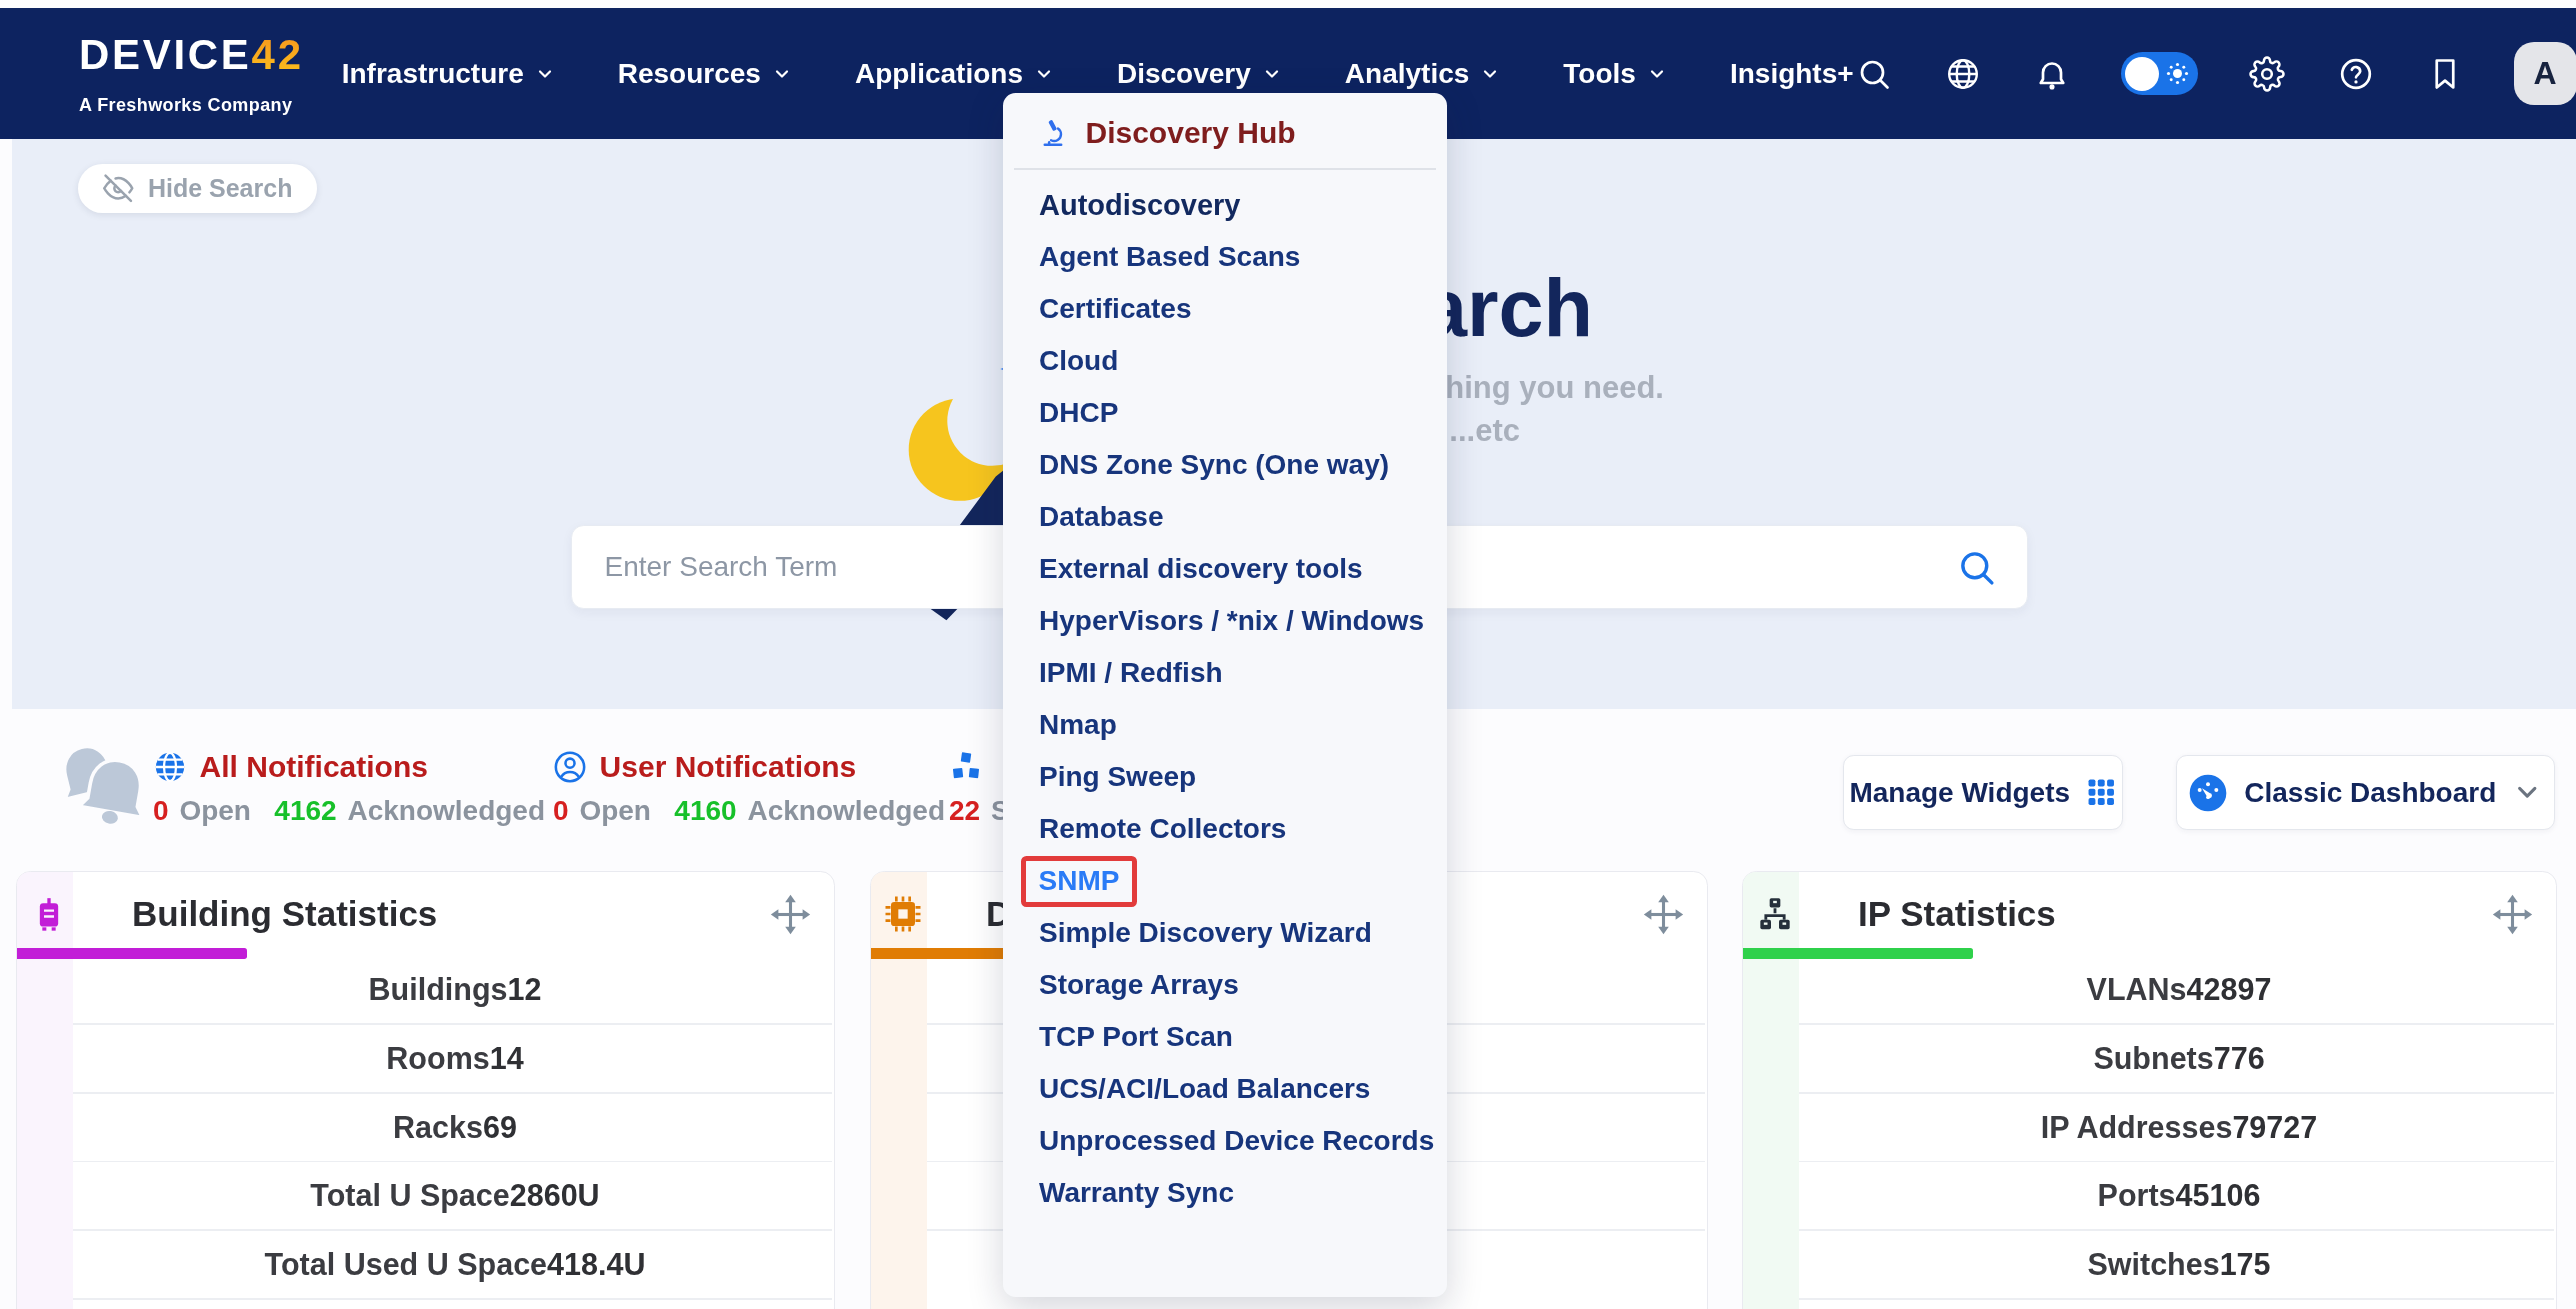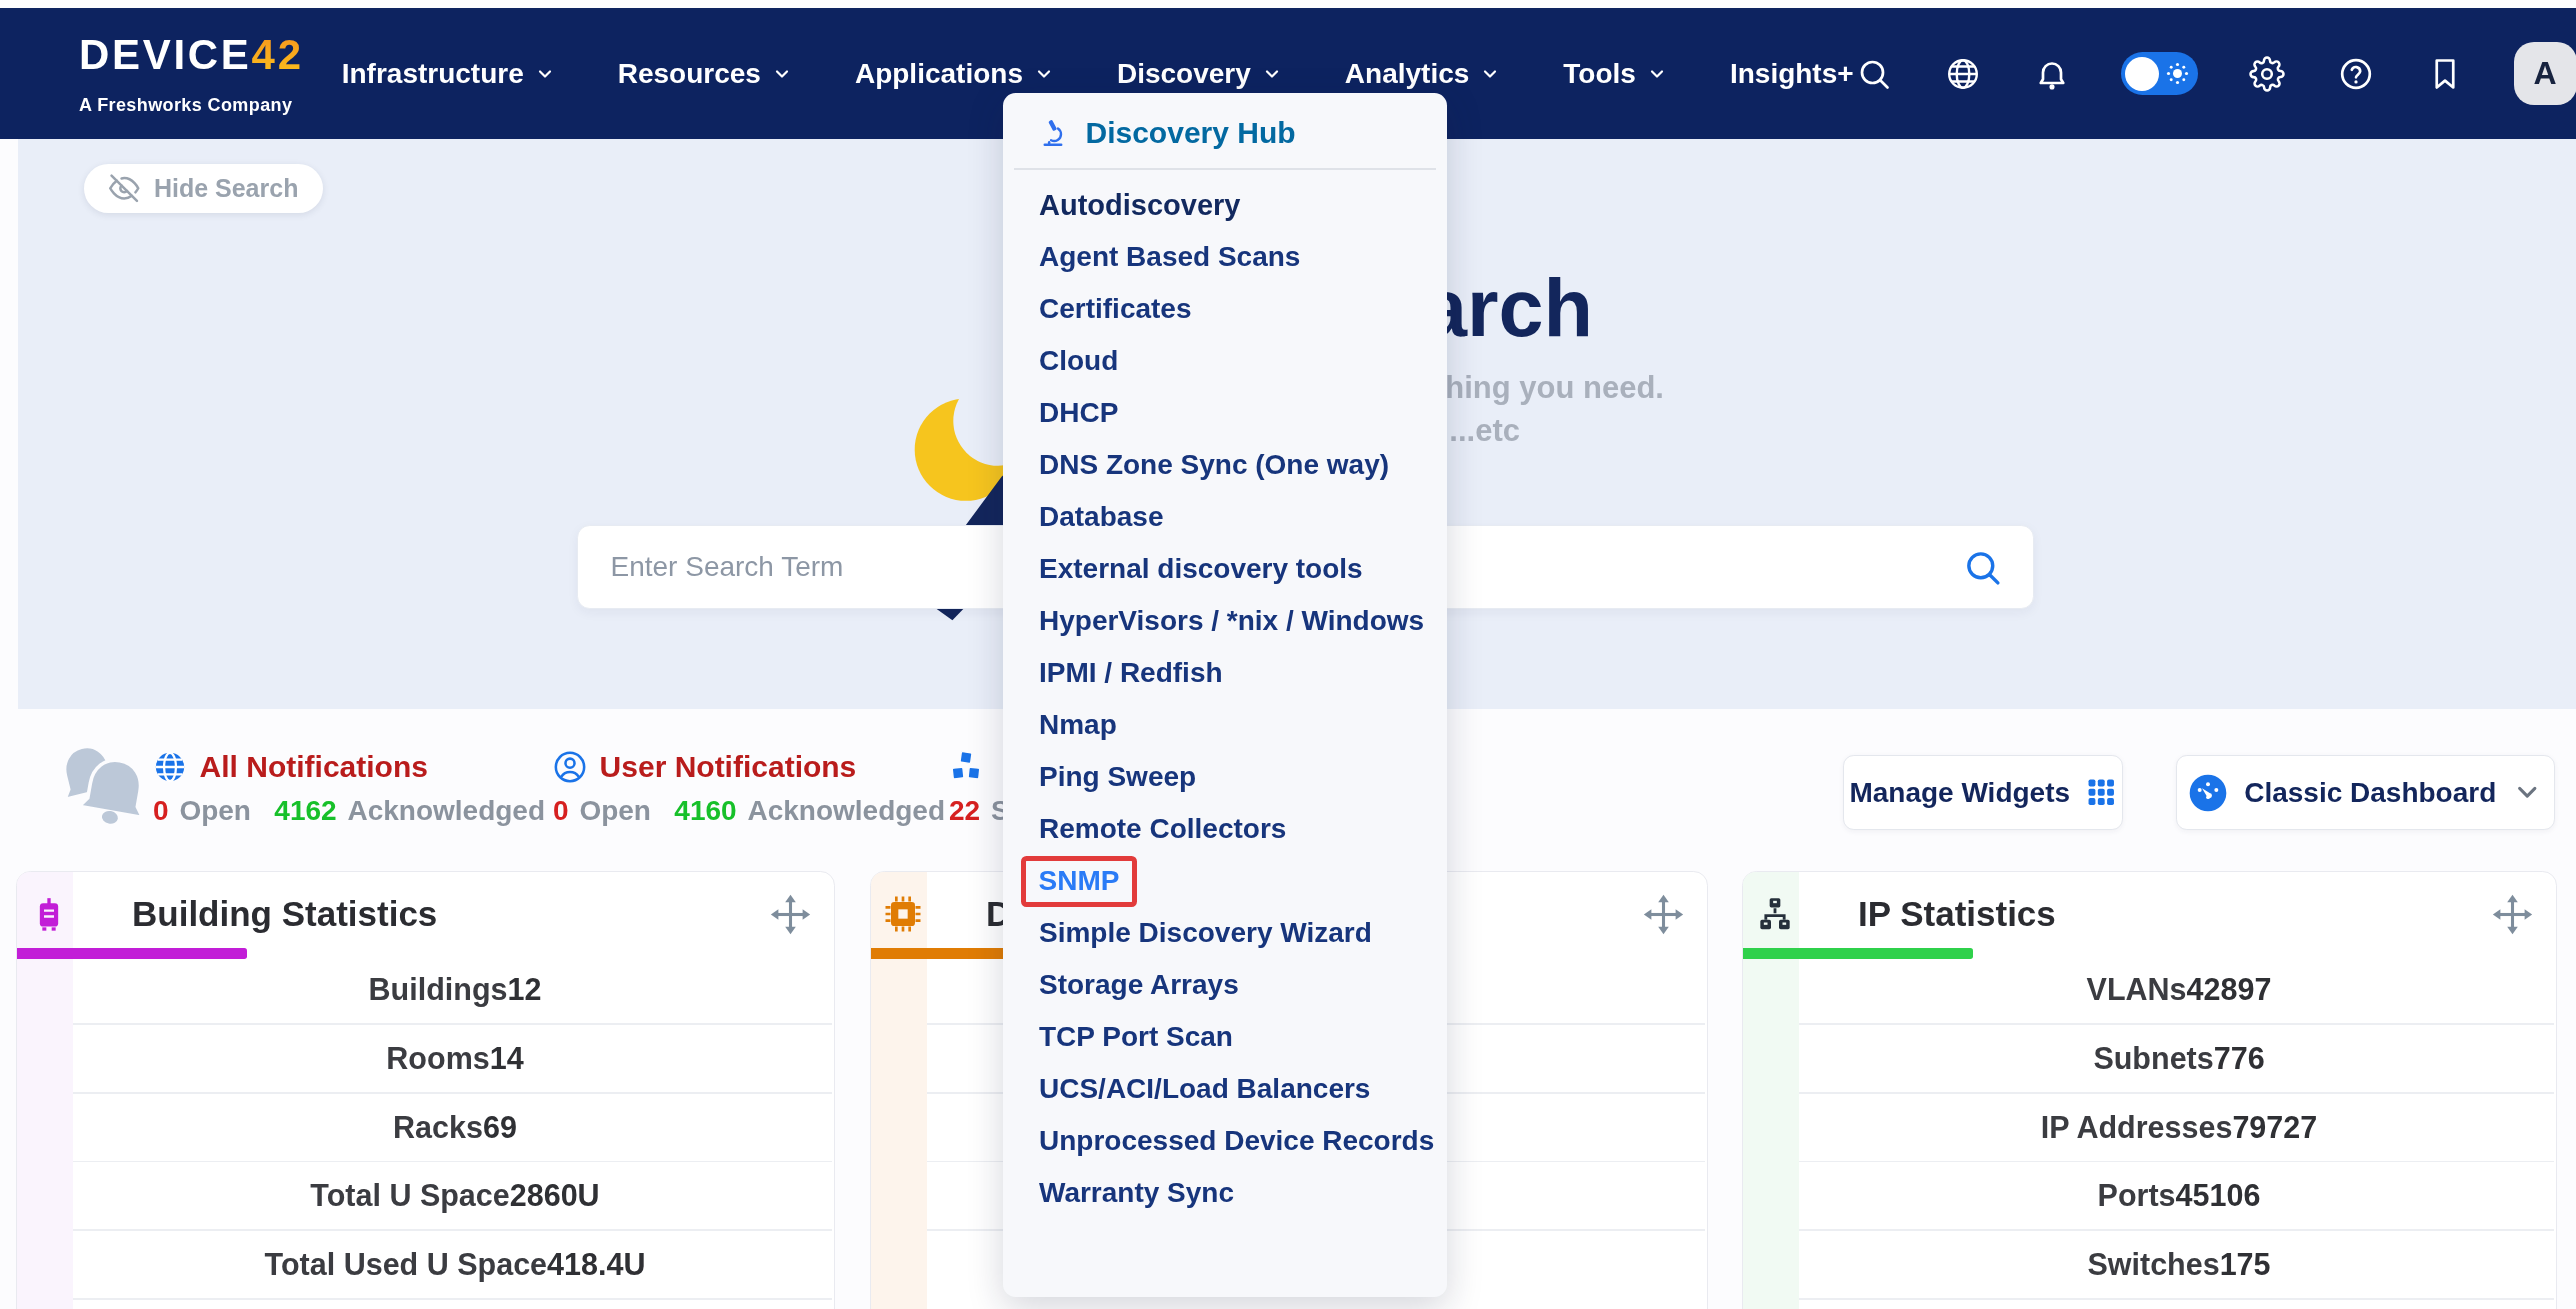--- a/index.html
+++ b/index.html
@@ -20,21 +20,21 @@
   .nav-right{margin-left:auto;margin-right:56px;display:flex;align-items:center;gap:49px;}
   .nav-icon{width:40px;height:40px;display:flex;align-items:center;justify-content:center;cursor:pointer;}
   .nav-icon svg{width:36px;height:36px;}
   .toggle{width:77px;height:43px;border-radius:21.6px;background:#1a73e8;position:relative;cursor:pointer;}
   .toggle-knob{position:absolute;left:4.5px;top:4.5px;width:34px;height:34px;border-radius:50%;background:#fff;}
   .toggle-sun{position:absolute;right:6.3px;top:8px;width:27px;height:27px;}
   .avatar{width:63px;height:63px;border-radius:20px;background:#e4e5e9;color:#17233f;font-weight:700;
           font-size:32px;display:flex;align-items:center;justify-content:center;cursor:pointer;}
 
   
-  .hero{position:absolute;top:131px;left:18px;right:0;height:578px;background:#e9eef8;padding-left:44px;}
+  .hero{position:absolute;top:131px;left:12px;right:0;height:578px;background:#e9eef8;padding-left:44px;}
   .hide-search{position:absolute;left:66px;top:33px;height:49px;padding:0 25px;background:#fff;border-radius:25px;
                display:flex;gap:14.4px;align-items:center;color:#9aa3ae;font-weight:700;font-size:25px;
                box-shadow:0 1.8px 7.2px rgba(30,40,70,.10);cursor:pointer;}
   .hide-search svg{width:30.5px;height:30.5px;}
   .hero-art{position:absolute;left:885px;top:193px;width:386px;height:359px;}
   .hero-heading{position:absolute;right:983px;top:131px;font-size:81px;font-weight:800;color:#13265c;white-space:nowrap;}
   .hero-sub1{position:absolute;right:912px;top:239px;font-size:31px;color:#a9b0bc;font-weight:600;white-space:nowrap;}
   .hero-sub2{position:absolute;right:1056px;top:282px;font-size:31px;color:#a9b0bc;font-weight:600;white-space:nowrap;}
   .search-box{position:absolute;left:559px;top:394px;width:1457px;height:84px;background:#fff;
               border:1.8px solid #e7ebf2;border-radius:12.6px;display:flex;align-items:center;
@@ -74,21 +74,21 @@
   .card-accent{position:absolute;left:0;top:76px;width:230px;height:10.8px;border-radius:0 2.7px 2.7px 0;}
   .card-rows{position:absolute;left:0;right:0;top:84px;}
   .crow{height:67px;display:flex;align-items:center;justify-content:center;
         padding:0 27px 0 86px;font-size:30.5px;color:#3b3c41;font-weight:600;}
   .crow .val{color:#2f3034;font-weight:700;}
   .cdiv{height:1.8px;background:#eceef2;margin:0 1.8px 0 56px;}
 
   
   .dropdown{position:absolute;left:1003px;top:93px;width:444px;height:1204px;background:#f7f8fb;
             border-radius:12.6px;box-shadow:0 10.8px 36px rgba(20,30,60,.18);z-index:40;box-sizing:border-box;}
-  .dd-hub{display:flex;align-items:center;gap:16px;padding:23.4px 0 0 36px;font-size:30px;color:#0369a1;
+  .dd-hub{display:flex;align-items:center;gap:16px;padding:23.4px 0 0 36px;font-size:30px;color:#7f1d1d;
           font-weight:600;cursor:pointer;}
   .dd-hub svg{width:30.5px;height:30.5px;}
   .dd-divider{height:1.8px;background:#dfe2e8;margin:18px 10.8px 0 10.8px;}
   .dd-list{margin-top:9px;}
   .dd-item{height:52px;display:flex;align-items:center;padding-left:36px;font-size:28px;color:#17357c;
            font-weight:600;cursor:pointer;white-space:nowrap;}
   .dd-section{font-weight:800;color:#12295f;font-size:29px;}
   .snmp-box{border:5.4px solid #e23b3b;border-radius:5.4px;height:41px;display:flex;align-items:center;
             padding:0 12.6px;margin-left:-18px;color:#2a7bf6;}
 </style>

